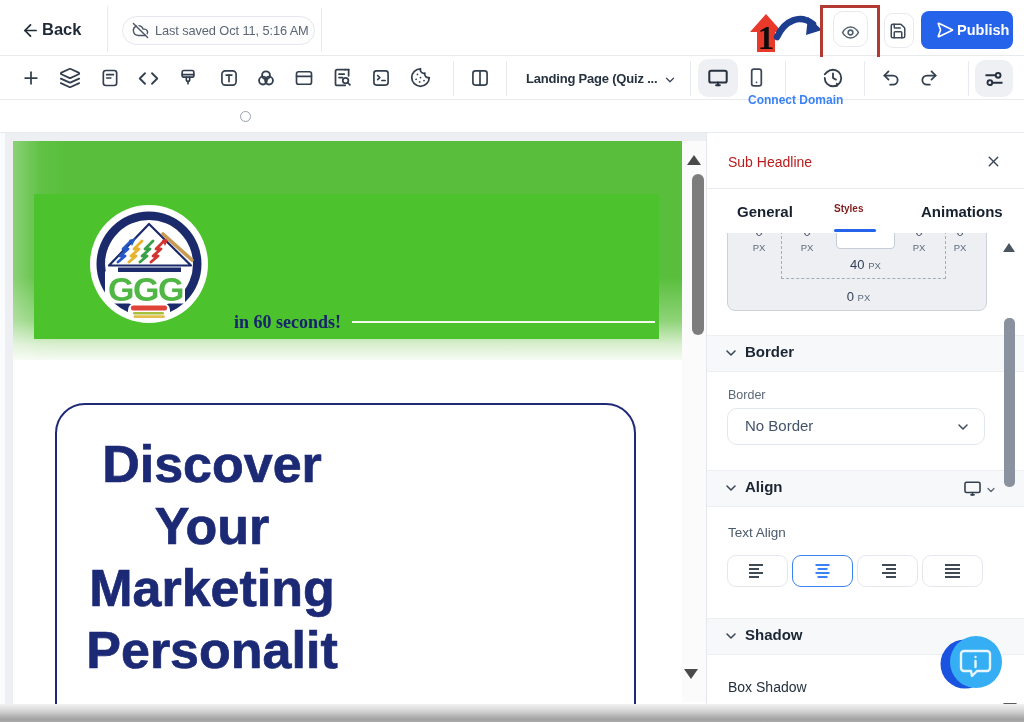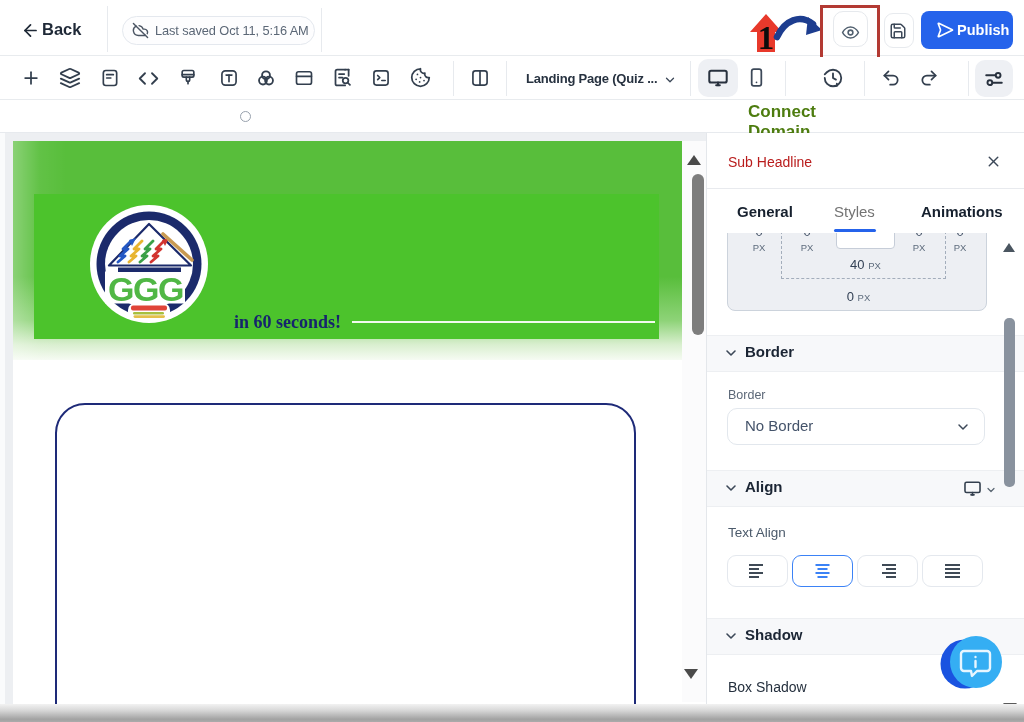--- a/index.html
+++ b/index.html
@@ -164,21 +164,21 @@
   <div class="abs" style="left:975px;top:60px;width:38px;height:37px;background:#eef0f4;border-radius:10px;"></div>
   <svg class="ic" style="left:983px;top:68px" width="22" height="22" viewBox="0 0 24 24" fill="none" stroke="#28313e" stroke-width="2.1" stroke-linecap="round" stroke-linejoin="round">
       <path d="M3.5 8h10"></path>
       <circle cx="16.5" cy="8" r="2.6"></circle>
       <path d="M20.5 16h-10"></path>
       <circle cx="7.5" cy="16" r="2.6"></circle>
     </svg>
 
   <div class="abs" style="left:0;top:101px;width:1024px;height:32px;background:#fff;border-bottom:1px solid #e7eaee;"></div>
   <div class="abs" style="left:240px;top:111px;width:11px;height:11px;border:1.5px solid #98a1ad;border-radius:50%;"></div>
-  <div class="abs" style="left:748px;top:102px;font-size:17px;font-weight:700;color:#4d7c0f;">Connect Domain</div>
+  <div class="abs" style="left:748px;top:93px;font-size:12px;font-weight:700;color:#3b82f6;">Connect Domain</div>
 
   <div class="abs" id="main" style="left:0;top:133px;width:706px;height:571px;background:#edeff2;"></div>
   <div class="abs" style="left:0;top:133px;width:5px;height:571px;background:#fafbfc;"></div>
   <div class="abs" id="canvas" style="left:13px;top:141px;width:693px;height:563px;background:#fff;overflow:hidden;">
 
     <div class="abs" style="left:0;top:0;width:669px;height:219px;background:linear-gradient(to bottom,#58be3b 0%,#58be3b 62%,#8ed378 82%,#d9efcf 93%,#f6fbf3 100%);">
       <div class="abs" style="left:0;top:0;width:669px;height:219px;background:linear-gradient(to right,rgba(255,255,255,0.30),rgba(255,255,255,0.06) 4%,rgba(255,255,255,0) 8%);"></div>
 
       <div class="abs" style="left:21px;top:53px;width:625px;height:145px;background:#4cc32c;"></div>
 
@@ -203,36 +203,37 @@
         <rect x="39" y="99" width="42" height="16" rx="7" fill="#fff"></rect>
         <rect x="29" y="63.5" width="63" height="4.5" fill="#1b2a6b"></rect>
         <text x="56.5" y="97" text-anchor="middle" font-size="34" font-weight="bold" fill="#50b745" font-family="Liberation Sans" style="letter-spacing:-1.5px">GGG</text>
         <rect x="42" y="101.5" width="36" height="5" rx="2" fill="#e04438"></rect>
         <rect x="44" y="108" width="31" height="2.6" rx="1.3" fill="#a8bf3e"></rect>
         <rect x="44.5" y="111.2" width="31.5" height="2.8" rx="1.4" fill="#e4c04a"></rect>
       </svg>
     </div>
 
     <div class="abs" style="left:42px;top:262px;width:581px;height:330px;border:2px solid #1e2a78;border-radius:30px;background:#fff;"></div>
+    <div class="abs" style="left:44px;top:292px;width:310px;text-align:center;font-weight:700;font-size:52px;line-height:62px;color:#1c2a75;-webkit-text-stroke:0.7px #1c2a75;">Discover Your Marketing Personalit</div>
 
     <div class="abs" style="left:669px;top:0;width:24px;height:561px;background:#fbfbfc;"></div>
     <div class="abs" style="left:674px;top:14px;width:0;height:0;border-left:7px solid transparent;border-right:7px solid transparent;border-bottom:10px solid #4a4a4a;"></div>
     <div class="abs" style="left:679px;top:33px;width:12px;height:161px;background:#7d7d7d;border-radius:6px;"></div>
     <div class="abs" style="left:671px;top:528px;width:0;height:0;border-left:7px solid transparent;border-right:7px solid transparent;border-top:10px solid #4a4a4a;"></div>
   </div>
 
   <div class="abs" id="panel" style="left:706px;top:133px;width:318px;height:571px;background:#fff;border-left:1px solid #e4e7eb;overflow:hidden;">
     <div class="abs" style="left:21px;top:21px;font-size:14px;font-weight:500;color:#b91c1c;">Sub Headline</div>
     <svg class="abs" style="left:278px;top:20px" width="17" height="17" viewBox="0 0 24 24" fill="none" stroke="#3c4858" stroke-width="2" stroke-linecap="round">
         <path d="M18 6 6 18"></path>
         <path d="m6 6 12 12"></path>
       </svg>
     <div class="abs" style="left:0;top:55px;width:318px;height:1px;background:#e8eaee;"></div>
     <div class="abs" style="left:30px;top:70px;font-size:15px;font-weight:700;color:#16202e;">General</div>
-    <div class="abs" style="left:127px;top:70px;font-size:15px;font-weight:400;color:#737373;">Styles</div>
+    <div class="abs" style="left:127px;top:70px;font-size:10px;font-weight:700;color:#7f1d1d;">Styles</div>
     <div class="abs" style="left:214px;top:70px;font-size:15px;font-weight:700;color:#16202e;">Animations</div>
     <div class="abs" style="left:127px;top:96px;width:42px;height:3px;background:#2563eb;border-radius:2px;"></div>
 
     <div class="abs" style="left:0;top:100px;width:318px;height:469px;overflow:hidden;">
 
       <div class="abs" style="left:20px;top:-16px;width:260px;height:94px;background:#edeff3;border:1px solid #ccd3dc;border-radius:8px;">
         <div class="abs" style="left:53px;top:-12px;width:165px;height:73px;border:1px dashed #a3adbb;"></div>
         <div class="abs" style="left:20px;top:6px;width:22px;text-align:center;font-size:13px;color:#475569;">0</div>
         <div class="abs" style="left:20px;top:24px;width:22px;text-align:center;font-size:9.5px;color:#5d6b7c;">PX</div>
         <div class="abs" style="left:68px;top:6px;width:22px;text-align:center;font-size:13px;color:#475569;">0</div>

